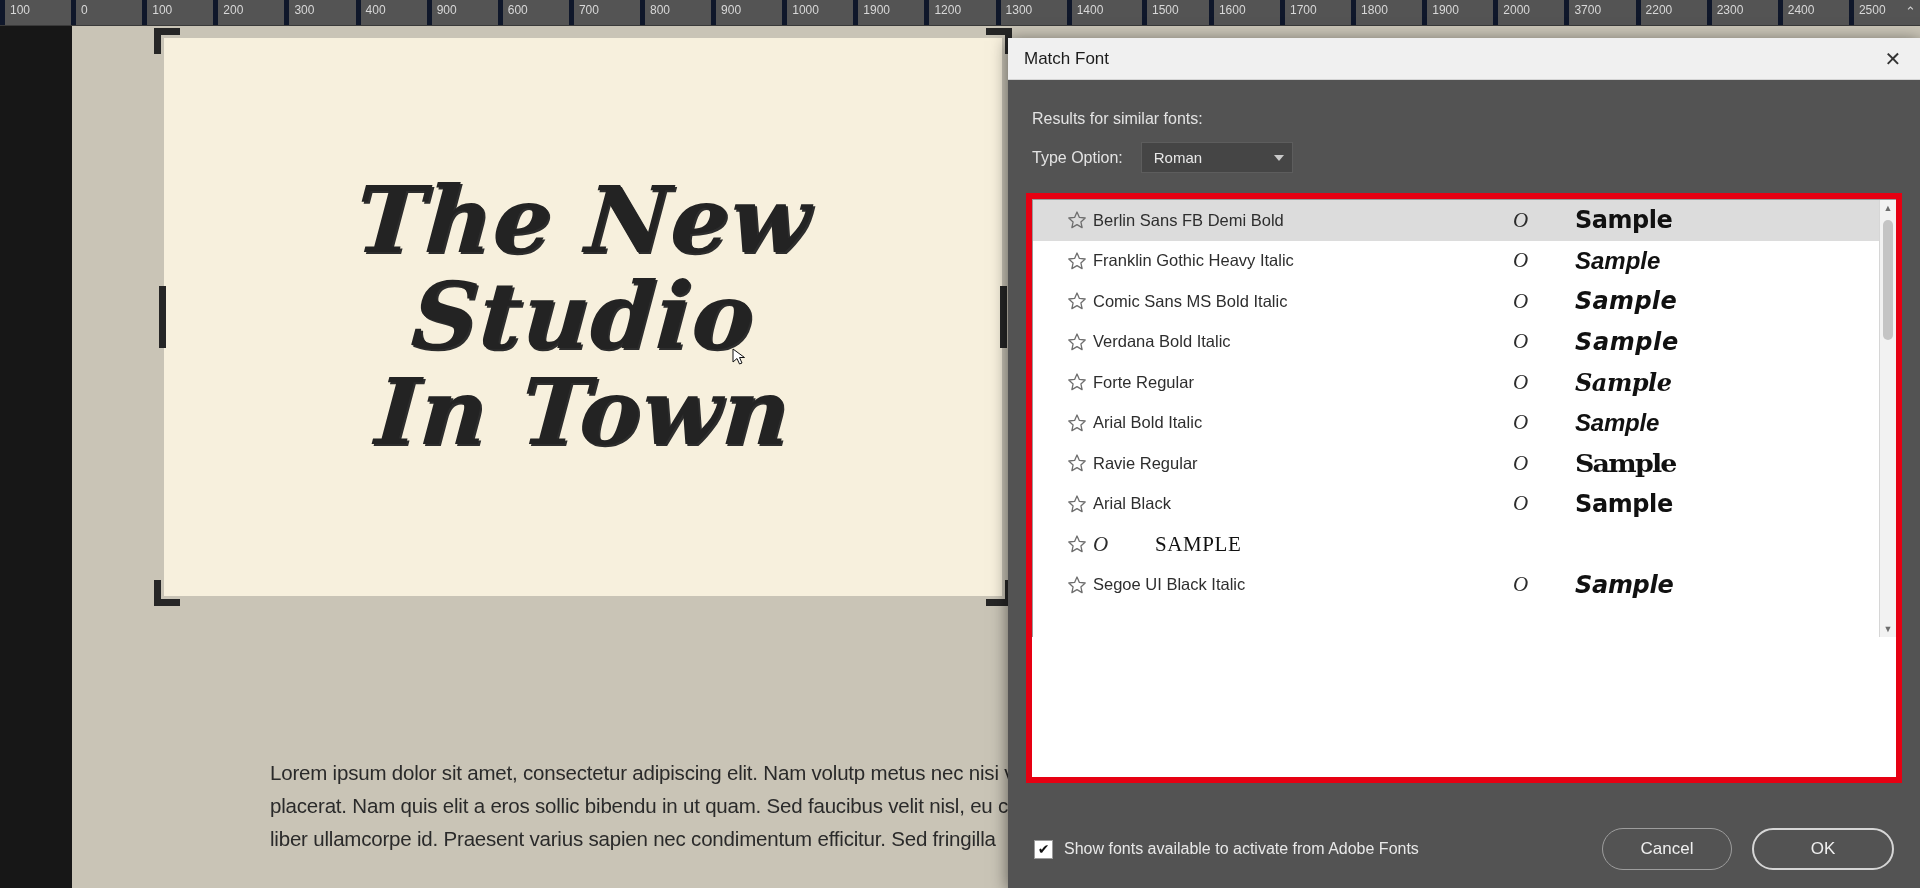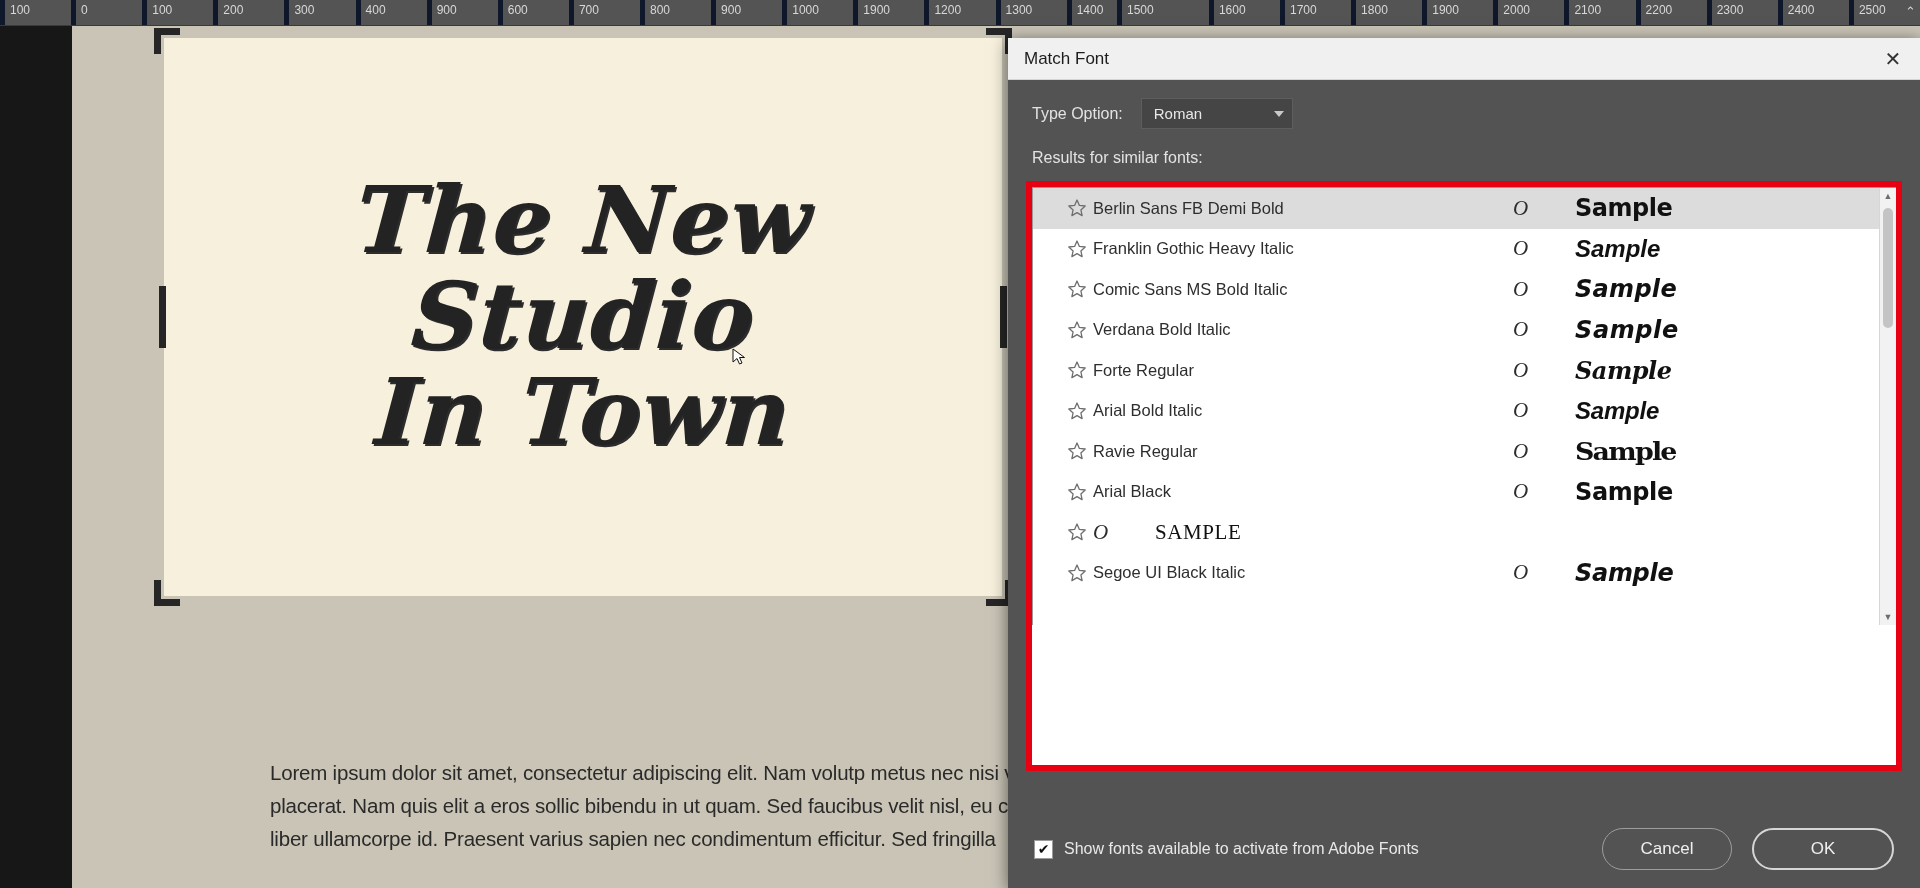--- a/index.html
+++ b/index.html
@@ -355,27 +355,27 @@
       <div class="tick" style="left: 426.667px; width: 71.1111px;">900</div>
       <div class="tick" style="left: 497.778px; width: 71.1111px;">600</div>
       <div class="tick" style="left: 568.889px; width: 71.1111px;">700</div>
       <div class="tick" style="left: 640px; width: 71.1111px;">800</div>
       <div class="tick" style="left: 711.111px; width: 71.1111px;">900</div>
       <div class="tick" style="left: 782.222px; width: 71.1111px;">1000</div>
       <div class="tick" style="left: 853.333px; width: 71.1111px;">1900</div>
       <div class="tick" style="left: 924.444px; width: 71.1111px;">1200</div>
       <div class="tick" style="left: 995.556px; width: 71.1111px;">1300</div>
       <div class="tick" style="left: 1066.67px; width: 71.1111px;">1400</div>
-      <div class="tick" style="left: 1117px; width: 71.1111px;">1500</div>
+      <div class="tick" style="left: 1142px; width: 71.1111px;">1500</div>
       <div class="tick" style="left: 1208.89px; width: 71.1111px;">1600</div>
       <div class="tick" style="left: 1280px; width: 71.1111px;">1700</div>
       <div class="tick" style="left: 1351.11px; width: 71.1111px;">1800</div>
       <div class="tick" style="left: 1422.22px; width: 71.1111px;">1900</div>
       <div class="tick" style="left: 1493.33px; width: 71.1111px;">2000</div>
-      <div class="tick" style="left: 1564.44px; width: 71.1111px;">2100</div>
+      <div class="tick" style="left: 1564.44px; width: 71.1111px;">3700</div>
       <div class="tick" style="left: 1635.56px; width: 71.1111px;">2200</div>
       <div class="tick" style="left: 1706.67px; width: 71.1111px;">2300</div>
       <div class="tick" style="left: 1777.78px; width: 71.1111px;">2400</div>
       <div class="tick" style="left: 1848.89px; width: 71.1111px;">2500</div>
     </div>
 
   <div id="left-gutter"></div>
 
   <div id="workspace">
 
@@ -402,29 +402,29 @@
 
   <div id="dialog">
 
     <div id="dialog-titlebar">
       <div id="dialog-title">Match Font</div>
       <div id="dialog-close">✕</div>
     </div>
 
     <div id="dialog-body">
 
+      <div id="results-label">Results for similar fonts:</div>
+
       <div id="type-option-row">
         <div id="type-option-label">Type Option:</div>
         <div id="type-option-select">
           <span class="val">Roman</span>
           <span class="chev"></span>
         </div>
       </div>
-
-      <div id="results-label">Results for similar fonts:</div>
 
       <div id="list-highlight">
 
         <div id="font-list-wrap">
           <div id="font-list">
               <div class="font-row selected">
                 <span class="star">
                   <svg width="20" height="20" viewBox="0 0 20 20">
                     <path d="M10 2 L12.4 7.4 L18.2 8 L13.9 11.9 L15.1 17.6 L10 14.6 L4.9 17.6 L6.1 11.9 L1.8 8 L7.6 7.4 Z" fill="none" stroke="#6e6e6e" stroke-width="1.3" stroke-linejoin="round"></path>
                   </svg>

